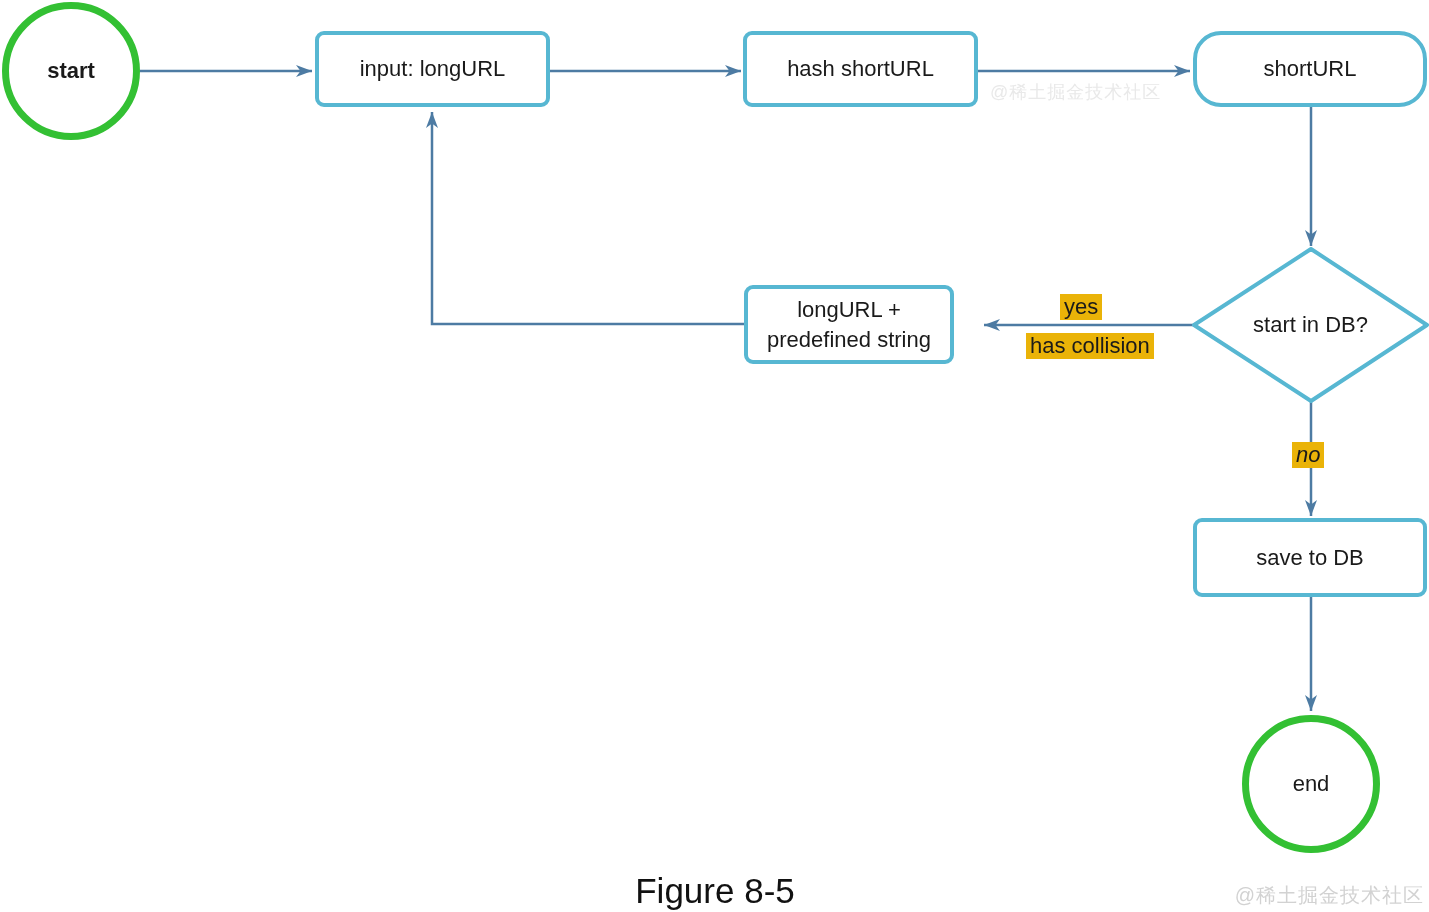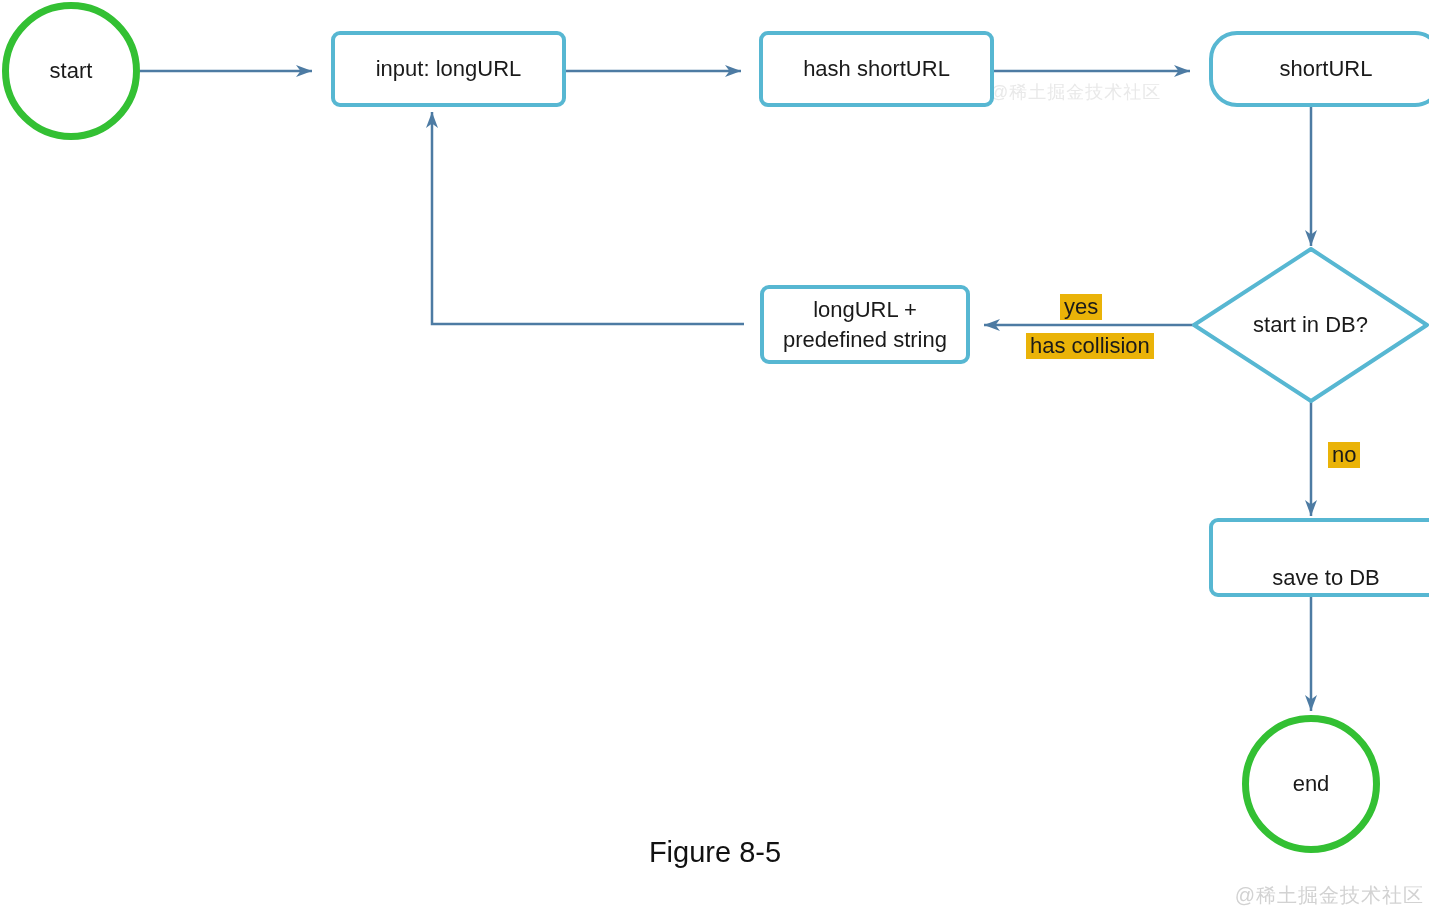--- a/index.html
+++ b/index.html
@@ -28,21 +28,20 @@
     border-radius: 9px;
     background: #ffffff;
     display: flex;
     flex-direction: column;
     align-items: center;
     justify-content: center;
     font-size: 22px;
     line-height: 1.35;
     color: #1a1a1a;
     text-align: center;
-    margin-left: 16px;
   }
   .terminal-circle {
     position: absolute;
     box-sizing: border-box;
     border: 7px solid #33c033;
     border-radius: 50%;
     background: #ffffff;
     display: flex;
     align-items: center;
     justify-content: center;
@@ -69,24 +68,24 @@
     position: absolute;
     font-size: 22px;
     color: #1a1a1a;
     text-align: center;
     background: #eab308;
     padding: 0 4px;
     white-space: nowrap;
   }
   .caption {
     position: absolute;
-    left: 560px; top: 836px;
+    left: 560px; top: 871px;
     width: 310px;
     text-align: center;
-    font-size: 29px;
+    font-size: 35px;
     color: #111111;
   }
   .watermark {
     position: absolute;
     right: 5px; top: 882px;
     font-size: 20px;
     color: #d2d2d2;
     letter-spacing: 1px;
   }
   .watermark-faint {
@@ -115,21 +114,21 @@
       <path d="M1311,107 L1311,246" marker-end="url(#arrow)"></path>
       <path d="M1194,325 L984,325" marker-end="url(#arrow)"></path>
       <path d="M744,324 L432,324 L432,112" marker-end="url(#arrow)"></path>
       <path d="M1311,402 L1311,516" marker-end="url(#arrow)"></path>
       <path d="M1311,597 L1311,711" marker-end="url(#arrow)"></path>
     </g>
   </svg>
 
   <div class="watermark-faint">@稀土掘金技术社区</div>
 
-  <div class="terminal-circle" style="left:2px; top:2px; width:138px; height:138px;">
+  <div class="terminal-circle" style="left:2px; top:2px; width:138px; height:138px;font-weight:bold;">
     <span>start</span>
   </div>
 
   <div class="node-box" style="left:315px; top:31px; width:235px; height:76px;">
     <span>input: longURL</span>
   </div>
 
   <div class="node-box" style="left:743px; top:31px; width:235px; height:76px;">
     <span>hash shortURL</span>
   </div>
@@ -143,29 +142,29 @@
       <polygon points="2,78 119,2 235,78 119,154" fill="#ffffff" stroke="#57b7d2" stroke-width="4" stroke-linejoin="round"></polygon>
     </svg>
     <div class="diamond-label">start in DB?</div>
   </div>
 
   <div class="node-box" style="left:744px; top:285px; width:210px; height:79px;">
     <span>longURL +</span>
     <span>predefined string</span>
   </div>
 
-  <div class="node-box" style="left:1193px; top:518px; width:234px; height:79px;justify-content:flex-end;">
+  <div class="node-box" style="left:1193px; top:518px; width:234px; height:79px;">
     <span>save to DB</span>
   </div>
 
   <div class="terminal-circle" style="left:1242px; top:715px; width:138px; height:138px;">
     <span>end</span>
   </div>
 
   <div class="edge-label" style="left:1060px; top:294px;">yes</div>
   <div class="edge-label" style="left:1026px; top:333px;text-align:center;">has collision</div>
-  <div class="edge-label" style="left:1328px; top:442px;">no</div>
+  <div class="edge-label" style="left:1292px; top:442px;font-style:italic;">no</div>
 
   <div class="caption">Figure 8-5</div>
 
   <div class="watermark">@稀土掘金技术社区</div>
 
 </div>
 
 </body></html>

